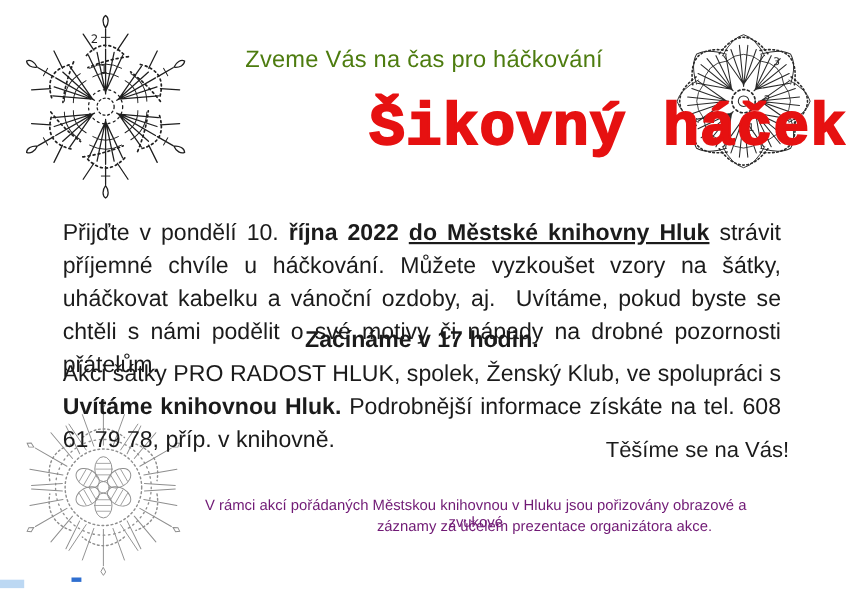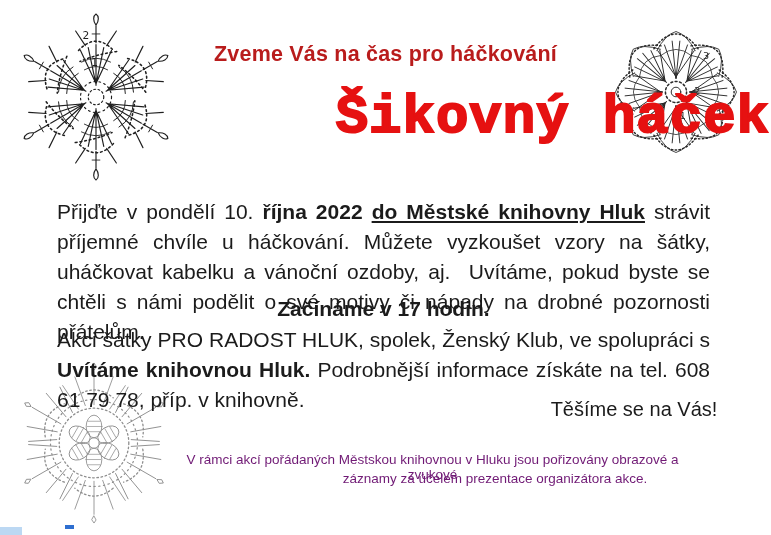--- a/index.html
+++ b/index.html
@@ -3,21 +3,21 @@
 <meta charset="utf-8">
 <style>
   html,body{margin:0;padding:0;background:#fff;}
   .page{position:relative;width:771px;height:535px;background:#ffffff;overflow:hidden;
         font-family:"Liberation Sans",sans-serif;color:#1b1b1b;}
   .deco{position:absolute;z-index:1;}
   #deco-tl{left:-2px;top:0;width:196px;height:194px;}
   #deco-tr{left:580px;top:-6px;width:192px;height:196px;}
   #deco-bl{left:6px;top:356px;width:176px;height:174px;}
   .invite{position:absolute;top:42px;left:0;width:771px;text-align:center;z-index:2;
-          font-size:21.5px;font-weight:bold;letter-spacing:.2px;color:#b91c1c;}
+          font-size:21.5px;font-weight:normal;letter-spacing:.2px;color:#4d7c0f;}
   .title{position:absolute;top:66px;left:50px;width:720px;text-align:right;z-index:3;
          font-family:Liberation Mono, monospace;font-weight:bold;font-size:54px;line-height:104px;
          letter-spacing:1px;color:#e61111;-webkit-text-stroke:2px #e61111;}
   .para{position:absolute;left:57px;width:653px;z-index:2;text-align:justify;
         font-size:21px;line-height:30px;}
   #para1{top:197px;}
   #para2{top:325px;}
   .center-line{position:absolute;left:57px;width:653px;top:297px;z-index:2;
                text-align:center;font-weight:bold;font-size:21px;}
   .closing{position:absolute;top:398px;left:474px;width:320px;z-index:2;

